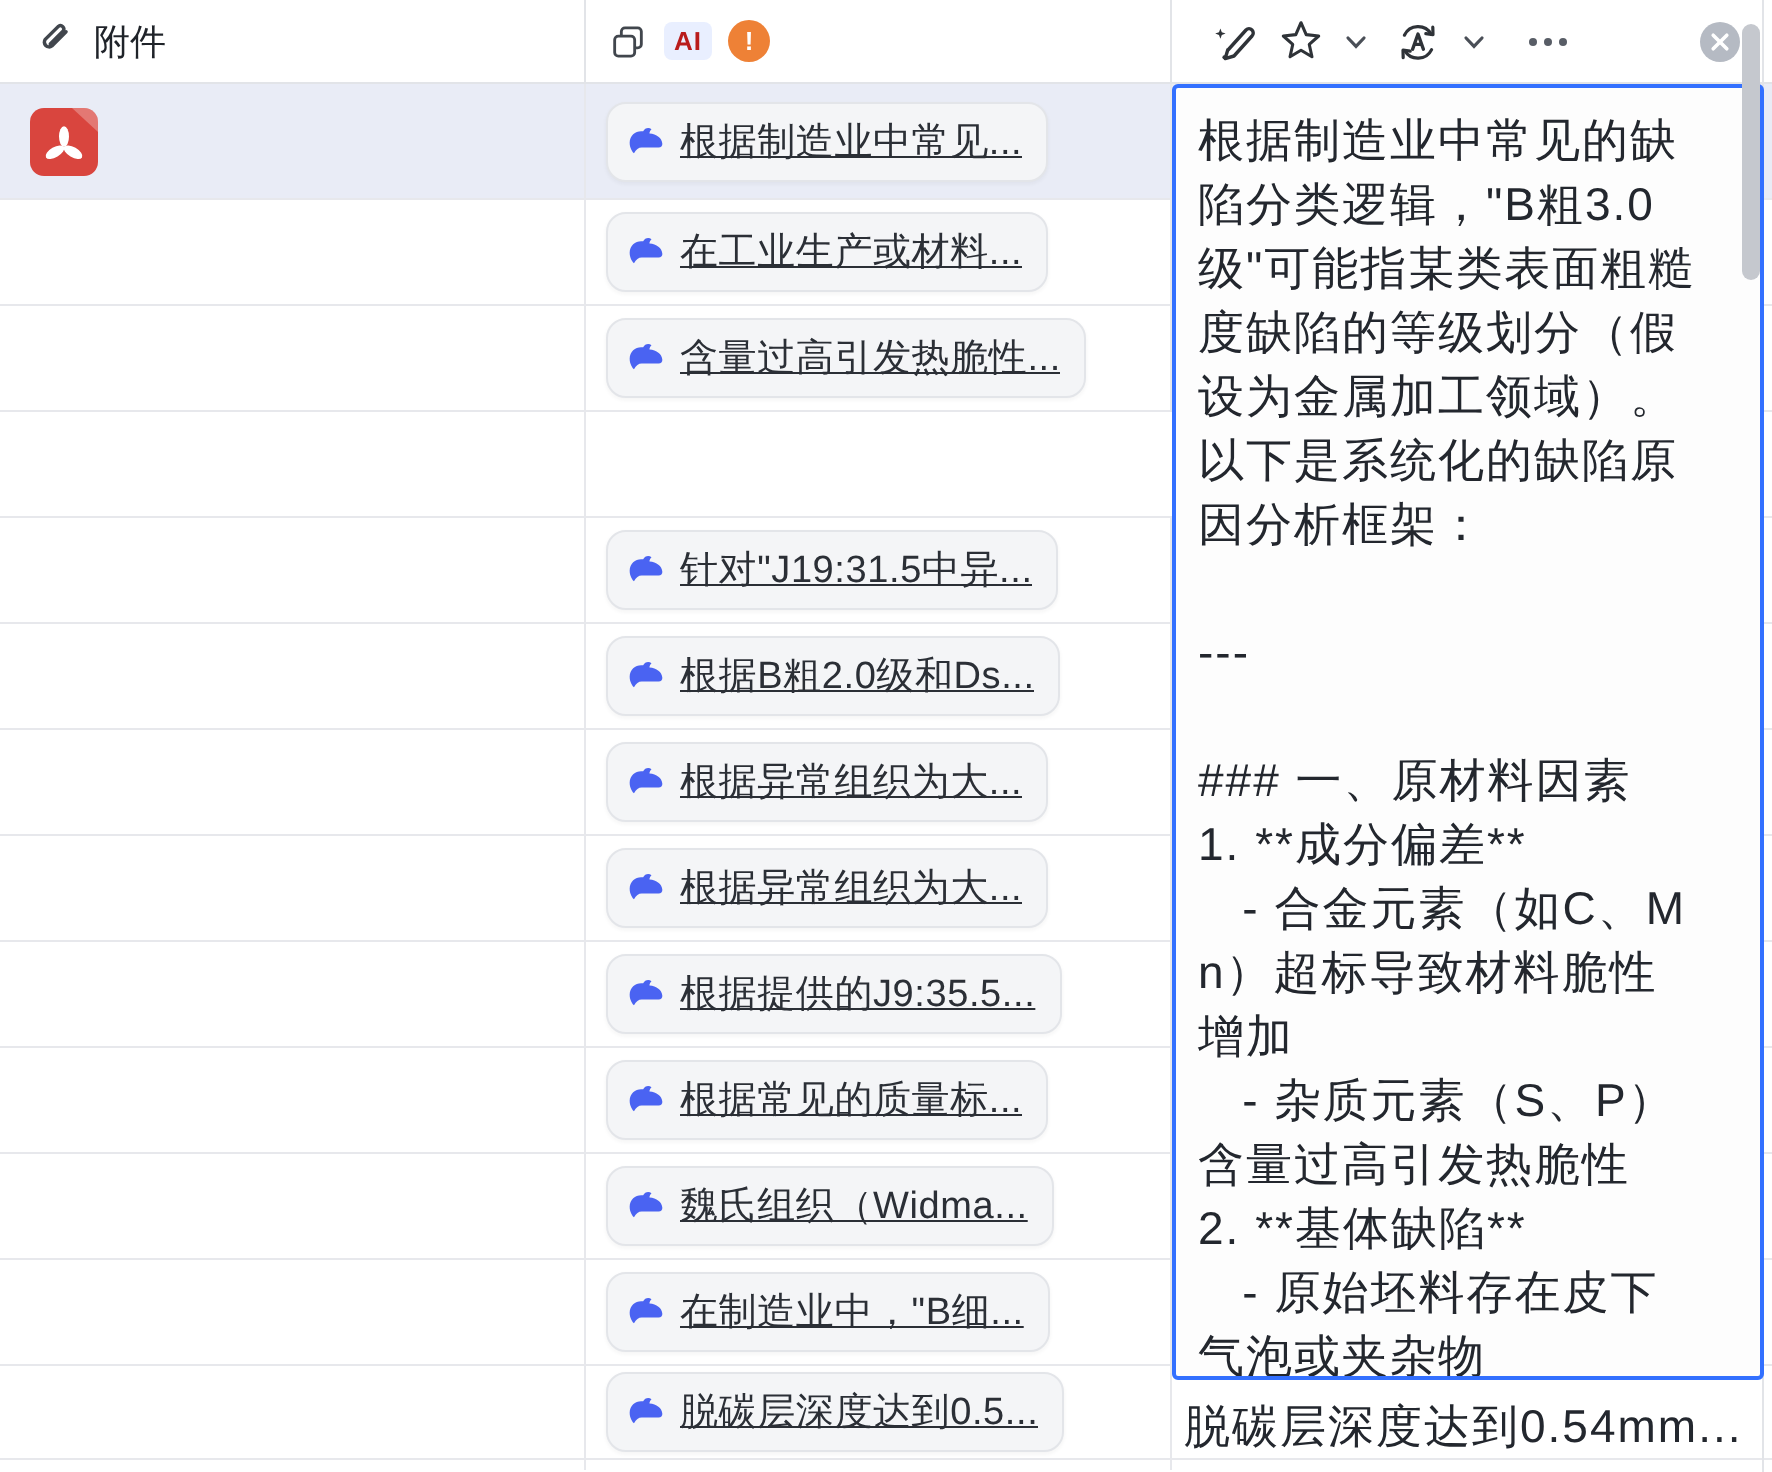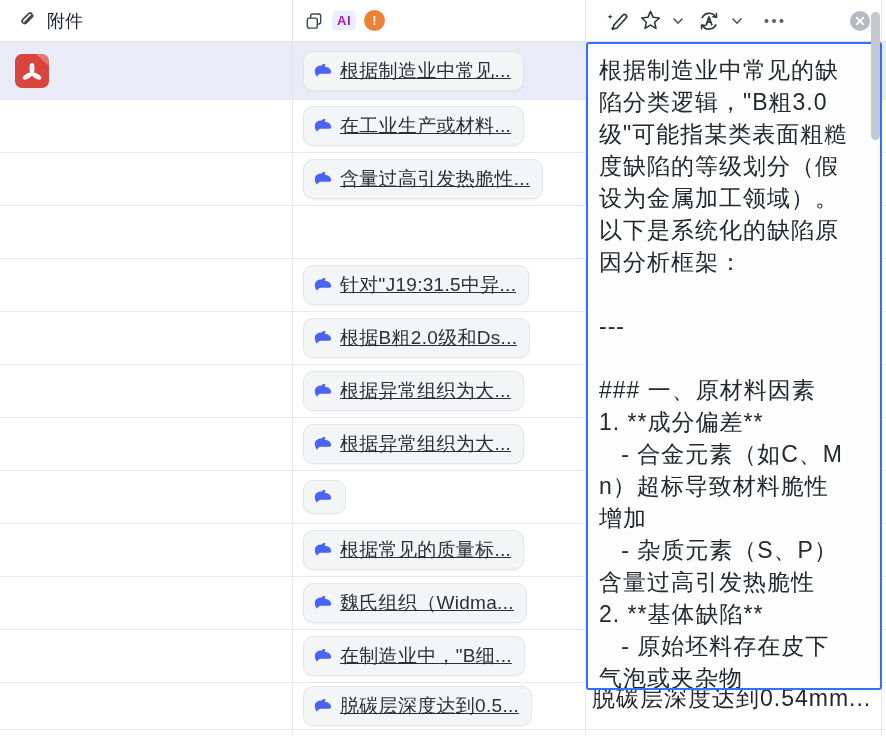--- a/index.html
+++ b/index.html
@@ -8,40 +8,40 @@
   .canvas { position:relative; width:886px; height:736px; background:#fff; overflow:hidden; }
 
   
   .hdr { display:flex; height:42px; border-bottom:1px solid #e2e4e8; background:#fff; }
   .hcell { display:flex; align-items:center; }
   .hcell.left  { width:293px; border-right:1px solid #e2e4e8; padding-left:17px; gap:9px; }
   .hcell.mid   { width:293px; border-right:1px solid #e2e4e8; padding-left:11px; gap:8px; }
   .hcell.right { flex:1; padding-left:18px; gap:8px; }
   .htitle { font-size:18px; color:#1f2329; }
   .htitle.ds { font-size:19px; font-weight:500; letter-spacing:.2px; }
-  .ai-badge { display:inline-block; background:#e9efff; color:#a21caf; font-size:13px; font-weight:bold;
+  .ai-badge { display:inline-block; background:#e9efff; color:#b91c1c; font-size:13px; font-weight:bold;
               letter-spacing:.5px; border-radius:4px; padding:2px 5px; line-height:15px; }
   .alert-badge { display:inline-flex; align-items:center; justify-content:center; width:21px; height:21px;
               border-radius:50%; background:#ee8136; color:#fff; font-size:13px; font-weight:bold; }
 
   
   .tbtn { display:inline-flex; align-items:center; justify-content:center; cursor:pointer; }
   .chev { margin-left:1px; margin-right:4px; }
   .tclose { margin-left:auto; margin-right:14px; }
 
   
   .row { display:flex; height:53px; border-bottom:1px solid #e7e8ec; background:#fff; }
   .row.hl { background:#e9ecf6; }
   .row.r1 { height:58px; }
   .row.r13 { height:47px; }
   .row.sliver { height:5px; border-bottom:none; }
   .cell { height:100%; }
   .cleft { width:293px; border-right:1px solid #e7e8ec; display:flex; align-items:center; padding-left:15px; }
   .cmid  { width:293px; border-right:1px solid #e7e8ec; display:flex; align-items:center; padding-left:10px; }
-  .cright{ flex:1; display:flex; align-items:flex-start; padding-left:6px; overflow:hidden; }
+  .cright{ flex:1; display:flex; align-items:flex-end; padding-left:6px; overflow:hidden; }
 
   .pill { display:inline-flex; align-items:center; gap:7px; max-width:272px; background:#f4f5f7;
           border:1px solid #e3e5e9; border-radius:10px; padding:6px 12px 6px 9px;
           box-shadow:0 1px 2px rgba(31,35,41,.05); cursor:pointer; }
   .pill .ptxt { font-size:19px; color:#2b2f36; white-space:nowrap; overflow:hidden; letter-spacing:.3px;text-decoration:underline; }
   .whale { display:inline-flex; flex:none; }
 
   .underlay-text { font-size:23px; letter-spacing:1px; color:#23272e; white-space:nowrap; overflow:hidden; }
 
   
@@ -255,20 +255,21 @@
 
   <div class="row">
     <div class="cell cleft"></div>
     <div class="cell cmid">
       <div class="pill">
         <span class="whale">
             <svg width="20" height="20" viewBox="0 0 24 24" fill="#4a63f2">
               <path d="M2.2 12.4 C2.2 7.6 6.4 4.9 10.3 5.6 C11.2 3.6 13.7 3 15.3 4.3 C14.5 5.2 14 6 14.1 6.9 C18.3 7.1 21.6 9.7 21.8 13 C21.9 14.4 21 15.3 19.6 15.3 L9.4 15.3 C7.6 15.3 6 16.5 4.8 18.8 C3.9 18 2.2 15.6 2.2 12.4 Z"></path>
             </svg>
           </span>
+        <span class="ptxt">根据提供的J9:35.5...</span>
       </div>
     </div>
     <div class="cell cright"></div>
   </div>
 
   <div class="row">
     <div class="cell cleft"></div>
     <div class="cell cmid">
       <div class="pill">
         <span class="whale">

